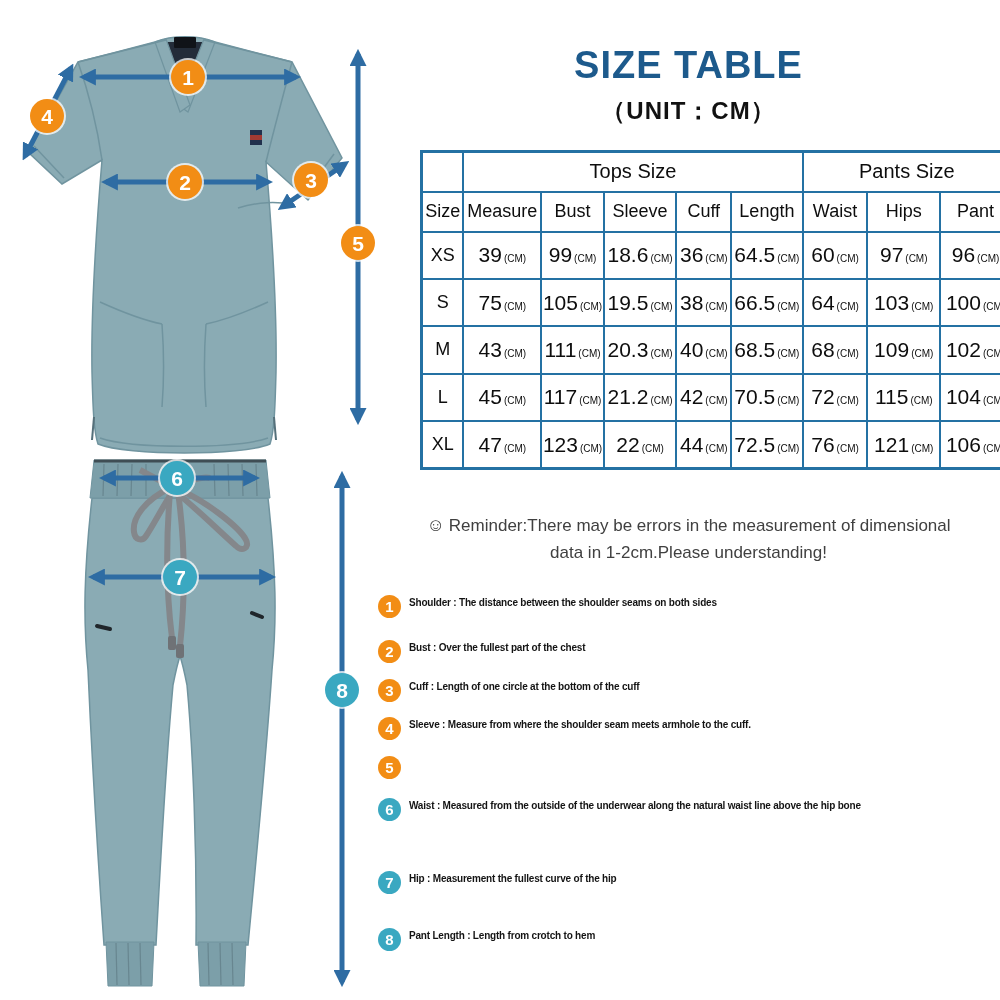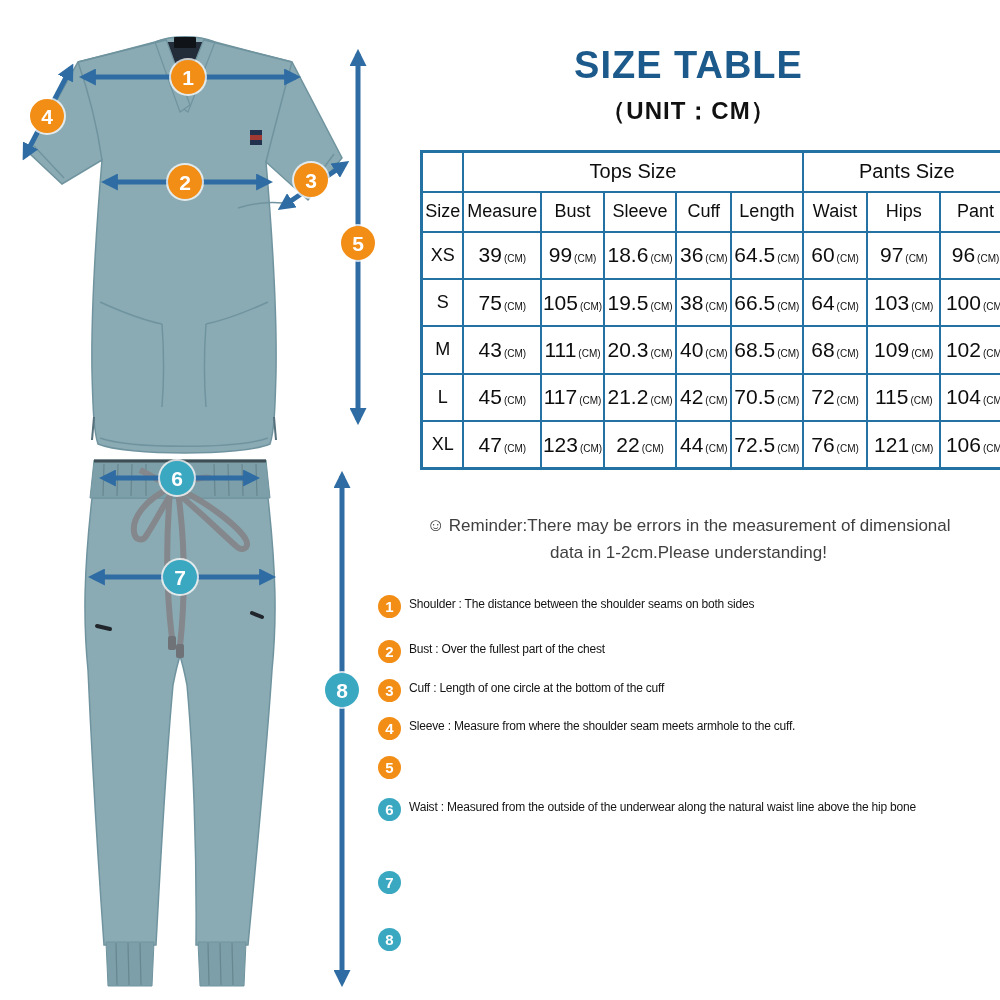--- a/index.html
+++ b/index.html
@@ -57,21 +57,21 @@
     color:var(--reminder-gray);font-size:17px;line-height:1.55;}
   .reminder .smiley{font-size:18px;margin-right:4px;}
 
   .notes{position:absolute;left:0;top:0;width:1000px;height:1000px;list-style:none;pointer-events:none;}
   .note-item{position:absolute;left:378px;width:612px;display:flex;align-items:flex-start;}
   .note-badge{flex:0 0 auto;width:23px;height:23px;border-radius:50%;margin-right:8px;margin-top:-1px;
     display:flex;align-items:center;justify-content:center;
     color:#fff;font-size:15px;font-weight:bold;line-height:1;}
   .note-badge.orange{background:var(--badge-orange);}
   .note-badge.teal{background:var(--badge-teal);}
-  .note-text{color:var(--text-dark);font-size:12px;font-weight:normal;line-height:1.4;
+  .note-text{color:var(--text-dark);font-size:10px;font-weight:bold;line-height:1.4;
     letter-spacing:-0.2px;max-width:575px;}
   .note-item.wrap6 .note-text{max-width:520px;}
 </style>
 </head>
 <body>
 
 <div class="canvas">
 
   <svg class="illus" style="left:12px;top:12px;" width="345" height="450" viewBox="0 0 345 450">
     <path d="M 143,30 C 160,23 186,23 203,30 C 226,36 256,44 280,50 L 330,146 L 296,188 L 254,150
@@ -303,18 +303,20 @@
       </li>
       <li class="note-item" style="top: 757px;">
         <span class="note-badge orange">5</span>
       </li>
       <li class="note-item wrap6" style="top: 799px;">
         <span class="note-badge teal">6</span>
         <span class="note-text">Waist : Measured from the outside of the underwear along the natural waist line above the hip bone</span>
       </li>
       <li class="note-item" style="top: 872px;">
         <span class="note-badge teal">7</span>
+        <span class="note-text">Hip : Measurement the fullest curve of the hip</span>
       </li>
       <li class="note-item" style="top: 929px;">
         <span class="note-badge teal">8</span>
+        <span class="note-text">Pant Length : Length from crotch to hem</span>
       </li>
     </ul>
 </div>
 
 </body></html>

